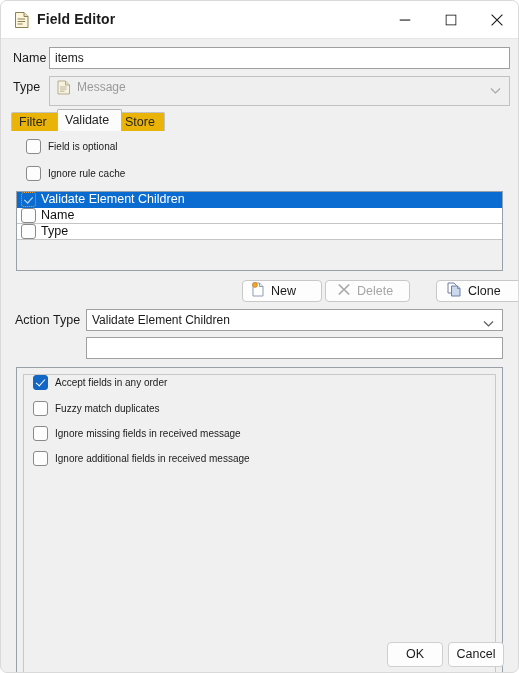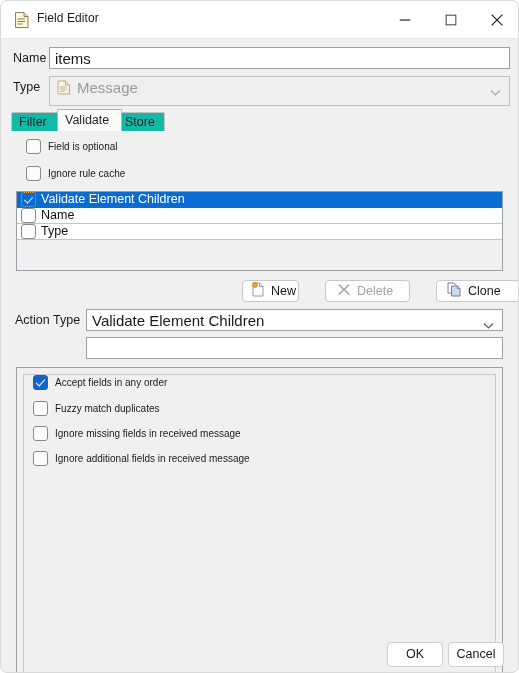--- a/index.html
+++ b/index.html
@@ -40,23 +40,24 @@
     box-sizing: border-box;
   }
   .title-icon {
     position: absolute;
     left: 13px; top: 10px;
     width: 16px; height: 18px;
   }
   .title-text {
     position: absolute;
     left: 36px; top: 10px;
-    font-size: 12px;
+    font-size: 14px;
     color: #1b1b1b;
     letter-spacing: 0.1px;
+    font-weight: bold;
   }
   .win-btn {
     position: absolute;
     top: 0;
     width: 46px;
     height: 37px;
   }
   .win-btn svg { position: absolute; left: 50%; top: 50%; transform: translate(-50%, -50%); }
   .win-min { right: 92px; }
   .win-max { right: 46px; }
@@ -75,21 +76,21 @@
     font-size: 12.5px;
     color: #1a1a1a;
     white-space: nowrap;
   }
 
   .textfield {
     position: absolute;
     background: #ffffff;
     border: 1px solid #a0a0a0;
     box-sizing: border-box;
-    font-size: 15px;
+    font-size: 12px;
     color: #1a1a1a;
     padding: 2px 5px;
     line-height: 17px;
     overflow: hidden;
     white-space: nowrap;
   }
   .textfield.disabled {
     background: #efefef;
     border: 1px solid #c2c2c2;
     color: #9a9a9a;
@@ -105,21 +106,21 @@
     position: absolute;
     left: 10px;
     top: 70px;
     width: 499px;
     height: 22px;
   }
   .tab {
     position: absolute;
     top: 3px;
     height: 19px;
-    background: #14b8a6;
+    background: #eab308;
     border: 1px solid #c3c3c3;
     border-bottom: none;
     box-sizing: border-box;
     font-size: 12.5px;
     color: #262626;
     padding: 1px 7px 0 7px;
     line-height: 17px;
     border-radius: 2px 2px 0 0;
   }
   .tab.active {
@@ -354,21 +355,21 @@
       <div class="listrow" style="top:16px;">
         <span class="lcbox"></span>
         <span class="ltext">Name</span>
       </div>
       <div class="listrow" style="top:32px;">
         <span class="lcbox"></span>
         <span class="ltext">Type</span>
       </div>
     </div>
 
-    <div class="btn withicon" style="left:241px; top:241px; width:57px; height:22px;">
+    <div class="btn withicon" style="left:241px; top:241px; width:80px; height:22px;">
       <span class="btn-icon" style="left:8px;">
         <svg width="14" height="15" viewBox="0 0 14 15">
           <path d="M2 1 H8.5 L12 4.5 V14 H2 Z" fill="#ffffff" stroke="#8f9bb3" stroke-width="1"></path>
           <path d="M8.5 1 V4.5 H12" fill="#e2e7f2" stroke="#8f9bb3" stroke-width="1"></path>
           <circle cx="4" cy="3" r="2.4" fill="#f6a623" stroke="#c87a12" stroke-width="0.7"></circle>
         </svg>
       </span>
       <span class="btn-label" style="padding-left:28px;">New</span>
     </div>
 

